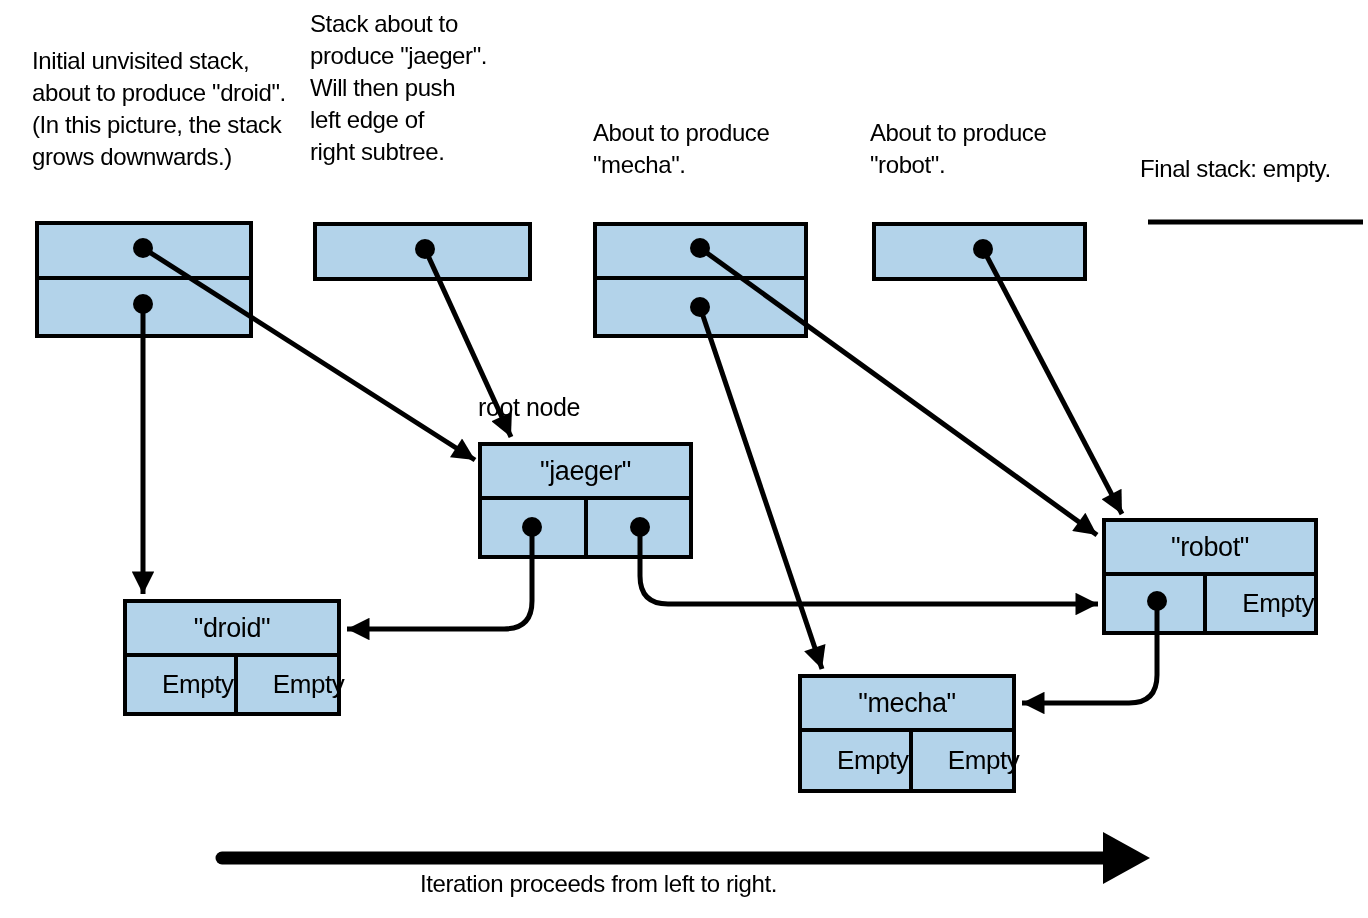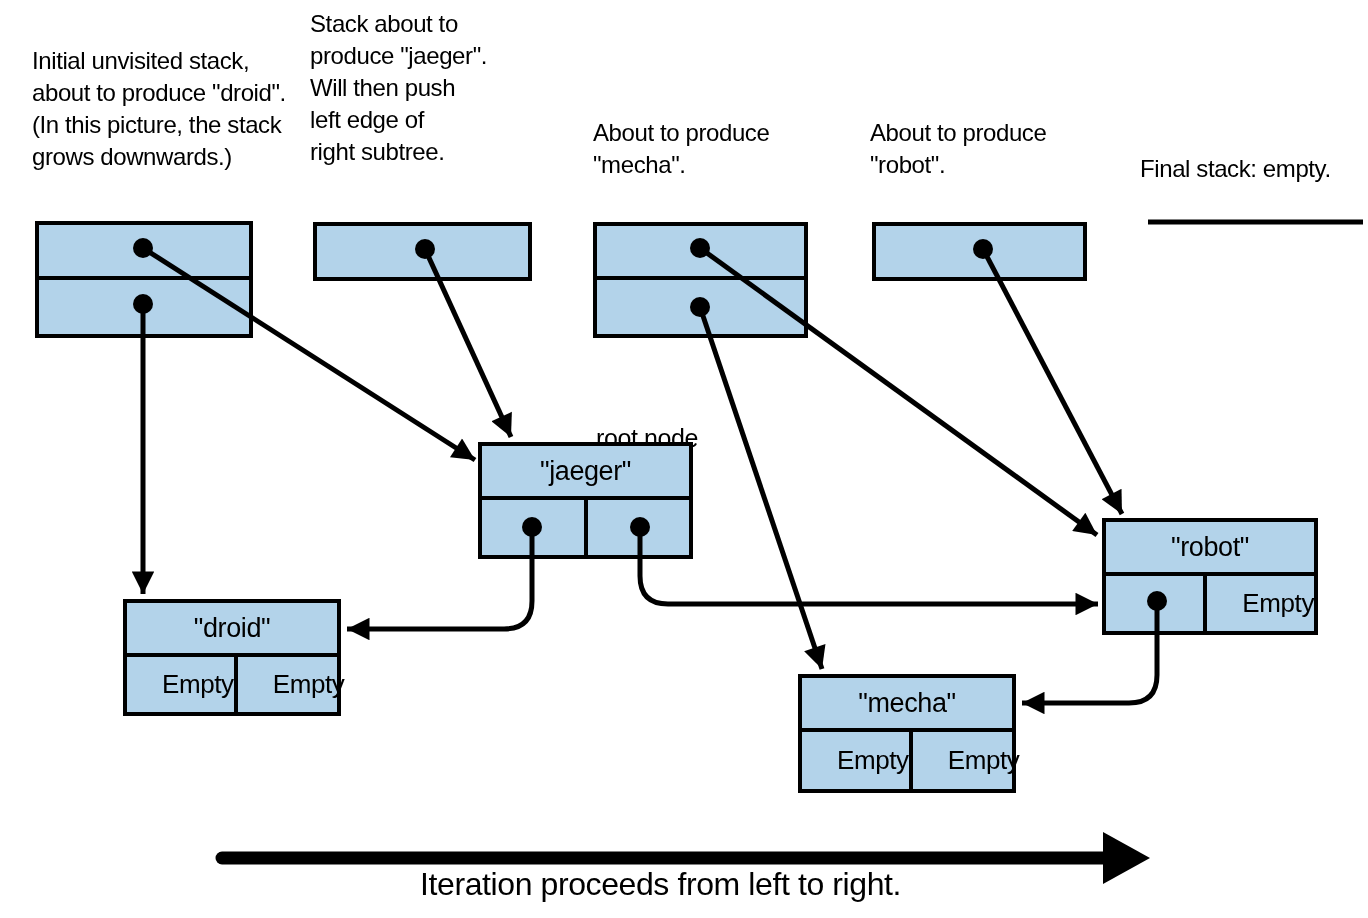--- a/index.html
+++ b/index.html
@@ -5,21 +5,21 @@
   html,body{margin:0;padding:0;background:#fff;}
   .canvas{
     position:relative;width:1368px;height:918px;background:#ffffff;
     font-family:"Liberation Sans",sans-serif;color:#000;overflow:hidden;
   }
   .caption{
     position:absolute;font-size:24px;line-height:32px;
     white-space:pre-line;letter-spacing:-0.4px;
   }
   .small-label{
-    position:absolute;text-align:right;font-size:25px;letter-spacing:-0.4px;margin-top:31px;
+    position:absolute;text-align:left;font-size:25px;letter-spacing:-0.4px;
   }
   .record{
     position:absolute;background:var(--node-fill,#b3d3ea);
     border:4px solid #000;box-sizing:border-box;
   }
   .stack2rows{display:grid;grid-template-rows:1fr 1fr;}
   .stack2rows .cell{box-sizing:border-box;}
   .stack2rows .cell:first-child{border-bottom:4px solid #000;}
   .node-label{
     height:54px;border-bottom:4px solid #000;box-sizing:border-box;
@@ -132,15 +132,15 @@
     <circle cx="532" cy="527" r="10" fill="#000"></circle>
     <circle cx="640" cy="527" r="10" fill="#000"></circle>
     <circle cx="1157" cy="601" r="10" fill="#000"></circle>
 
     <g>
       <line x1="222" y1="858" x2="1105" y2="858" stroke="#000" stroke-width="13" stroke-linecap="round"></line>
       <polygon points="1103,832 1150,858 1103,884" fill="#000"></polygon>
     </g>
   </svg>
 
-  <div class="caption" style="left:420px;top:868px;width:560px;font-size:32px;">Iteration proceeds from left to right.</div>
+  <div class="caption" style="left:420px;top:868px;width:560px;font-size:24px;">Iteration proceeds from left to right.</div>
 
 </div>
 
 </body></html>

